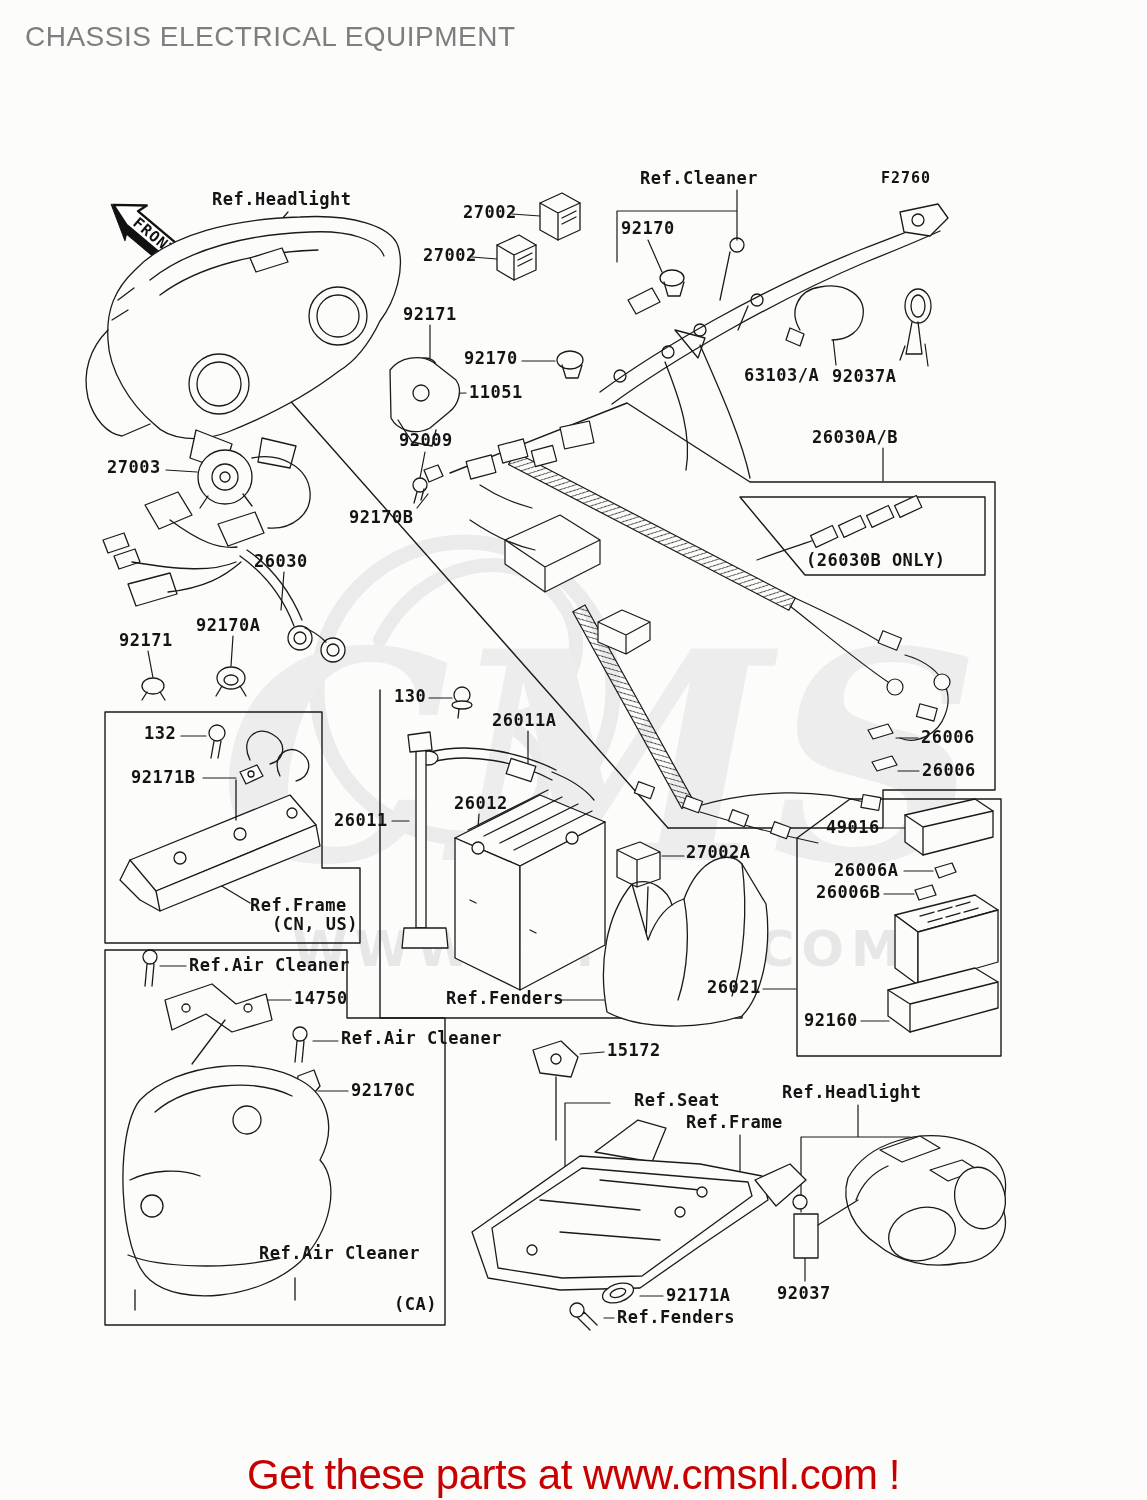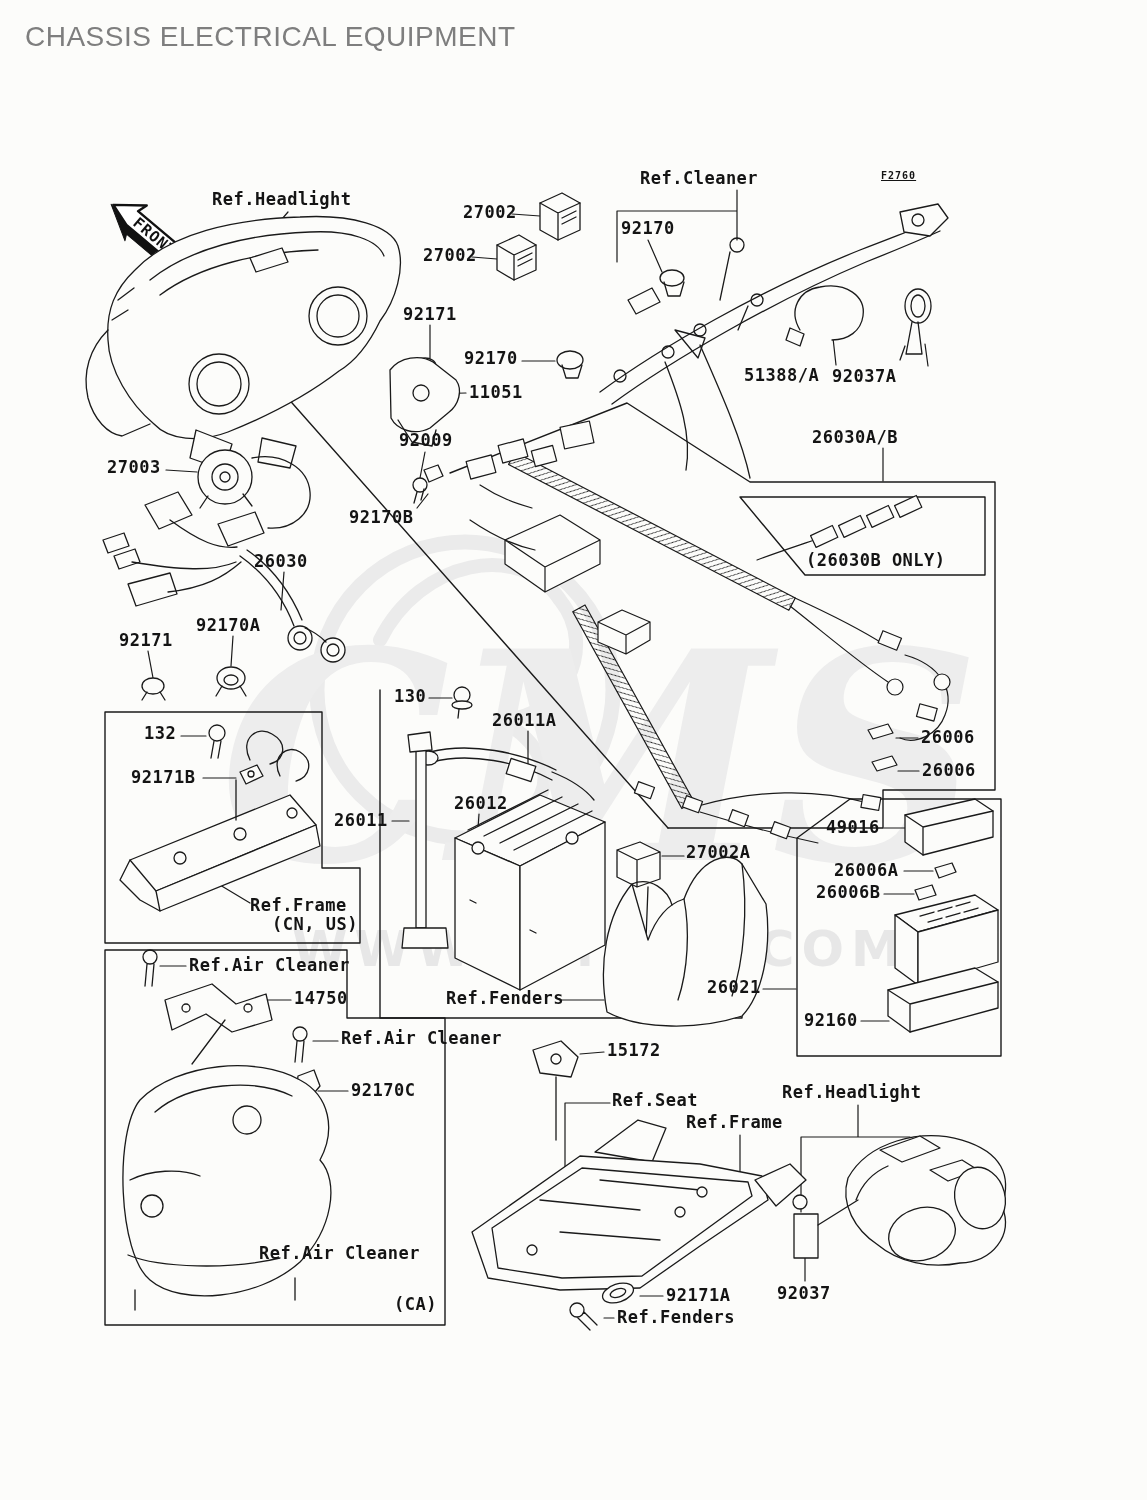--- a/index.html
+++ b/index.html
@@ -1,21 +1,21 @@
 <!DOCTYPE html>
 <html><head>
 <meta charset="utf-8">
 <style>
   html,body{margin:0;padding:0;background:#ffffff;}
   #stage{position:relative;width:1147px;height:1500px;background:#fcfcfa;overflow:hidden;
          font-family:"DejaVu Sans Mono", monospace;}
   #art{position:absolute;left:0;top:0;}
   .lb{position:absolute;font:bold 17px "DejaVu Sans Mono", monospace;letter-spacing:.5px;
       color:#141414;white-space:nowrap;line-height:1;}
-  .lb.sm{font-size:10px;letter-spacing:1px;text-decoration:underline;}
+  .lb.sm{font-size:15px;letter-spacing:1px;}
   #page-title{position:absolute;left:25px;top:21px;
       font:28px "Liberation Sans", sans-serif;color:#7e7e7e;letter-spacing:.5px;}
   #footer-link{position:absolute;left:0;top:1451px;width:100%;text-align:center;
       font:42px "Liberation Sans", sans-serif;color:#c90000;letter-spacing:-.5px;
       text-decoration:none;cursor:pointer;}
   svg text.wm{font-family:"DejaVu Serif", serif;}
   svg text.wmu{font-family:"DejaVu Sans", sans-serif;}
   svg text.front{font:bold 15px "DejaVu Sans Mono", monospace;letter-spacing:1px;}
 </style>
 </head>
@@ -336,21 +336,21 @@
   <div class="lb" style="left:621px;top:220px">92170</div>
   <div class="lb" style="left:640px;top:170px">Ref.Cleaner</div>
   <div class="lb sm" style="left:881px;top:171px">F2760</div>
   <div class="lb" style="left:212px;top:191px">Ref.Headlight</div>
   <div class="lb" style="left:403px;top:306px">92171</div>
   <div class="lb" style="left:464px;top:350px">92170</div>
   <div class="lb" style="left:469px;top:384px">11051</div>
   <div class="lb" style="left:399px;top:432px">92009</div>
   <div class="lb" style="left:107px;top:459px">27003</div>
   <div class="lb" style="left:349px;top:509px">92170B</div>
-  <div class="lb" style="left:744px;top:367px">51388/A</div>
+  <div class="lb" style="left:744px;top:367px">63103/A</div>
   <div class="lb" style="left:832px;top:368px">92037A</div>
   <div class="lb" style="left:812px;top:429px">26030A/B</div>
   <div class="lb" style="left:806px;top:552px">(26030B ONLY)</div>
   <div class="lb" style="left:254px;top:553px">26030</div>
   <div class="lb" style="left:196px;top:617px">92170A</div>
   <div class="lb" style="left:119px;top:632px">92171</div>
   <div class="lb" style="left:394px;top:688px">130</div>
   <div class="lb" style="left:144px;top:725px">132</div>
   <div class="lb" style="left:131px;top:769px">92171B</div>
   <div class="lb" style="left:334px;top:812px">26011</div>
@@ -367,20 +367,21 @@
   <div class="lb" style="left:250px;top:897px">Ref.Frame</div>
   <div class="lb" style="left:272px;top:916px">(CN, US)</div>
   <div class="lb" style="left:189px;top:957px">Ref.Air Cleaner</div>
   <div class="lb" style="left:294px;top:990px">14750</div>
   <div class="lb" style="left:341px;top:1030px">Ref.Air Cleaner</div>
   <div class="lb" style="left:351px;top:1082px">92170C</div>
   <div class="lb" style="left:259px;top:1245px">Ref.Air Cleaner</div>
   <div class="lb" style="left:394px;top:1296px">(CA)</div>
   <div class="lb" style="left:446px;top:990px">Ref.Fenders</div>
   <div class="lb" style="left:607px;top:1042px">15172</div>
-  <div class="lb" style="left:612px;top:1092px">Ref.Seat</div>
+  <div class="lb" style="left:634px;top:1092px">Ref.Seat</div>
   <div class="lb" style="left:686px;top:1114px">Ref.Frame</div>
   <div class="lb" style="left:782px;top:1084px">Ref.Headlight</div>
   <div class="lb" style="left:666px;top:1287px">92171A</div>
   <div class="lb" style="left:617px;top:1309px">Ref.Fenders</div>
   <div class="lb" style="left:777px;top:1285px">92037</div>
 
+  <a id="footer-link">Get these parts at www.cmsnl.com !</a>
 </div>
 
 </body></html>

